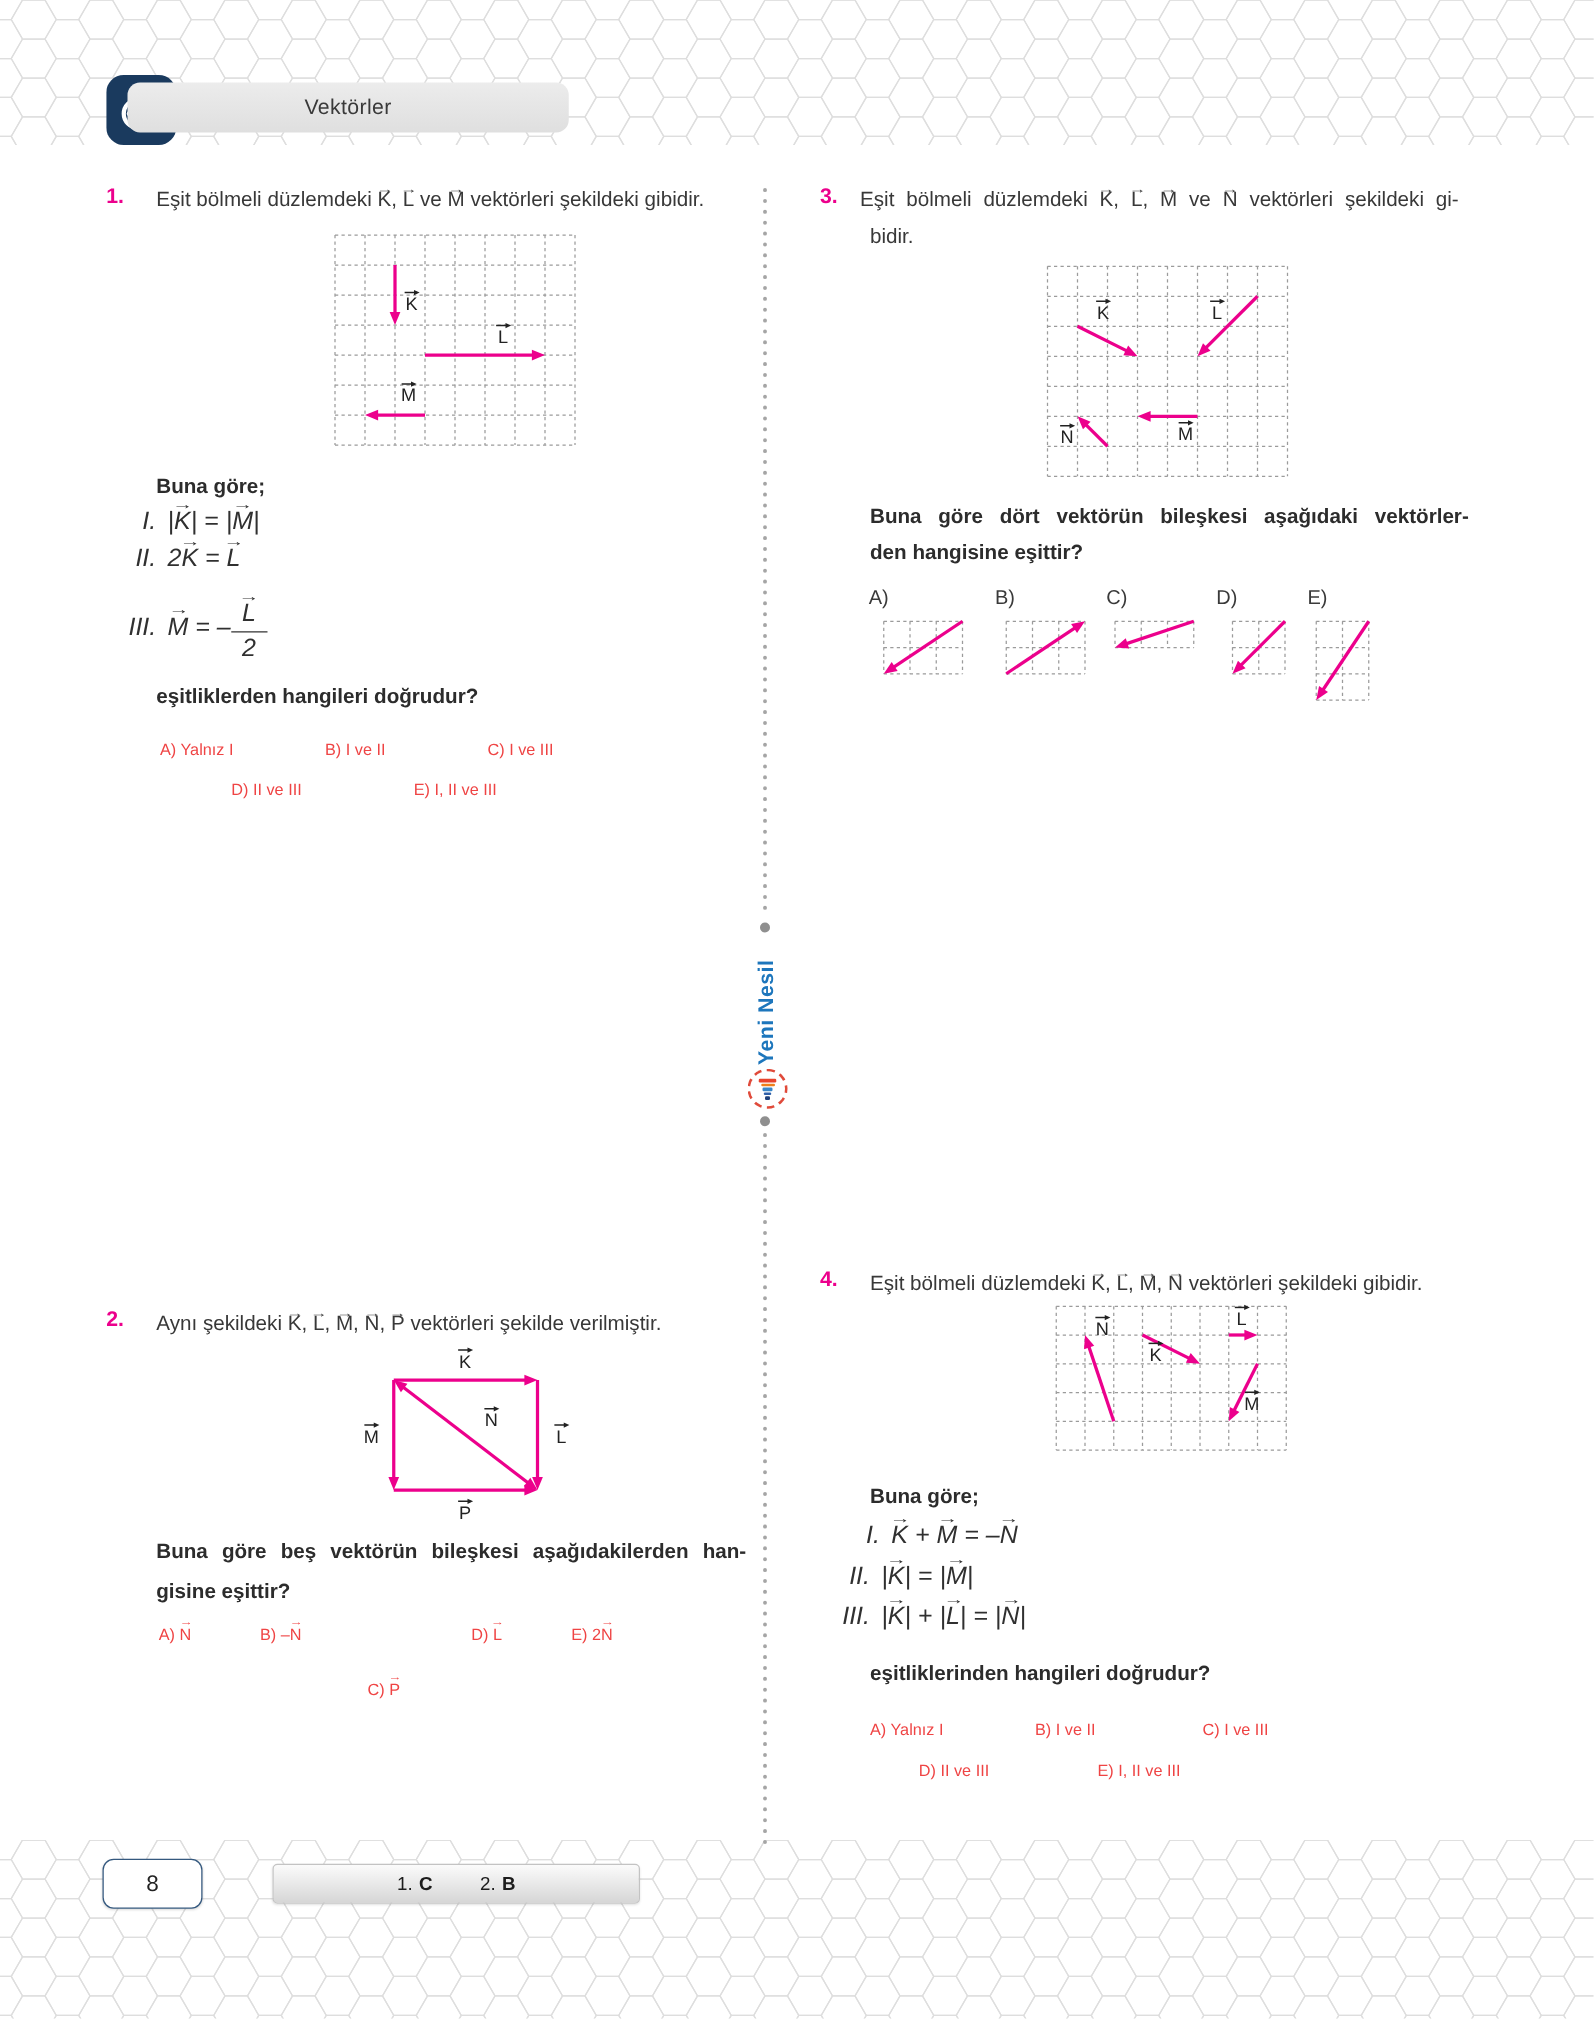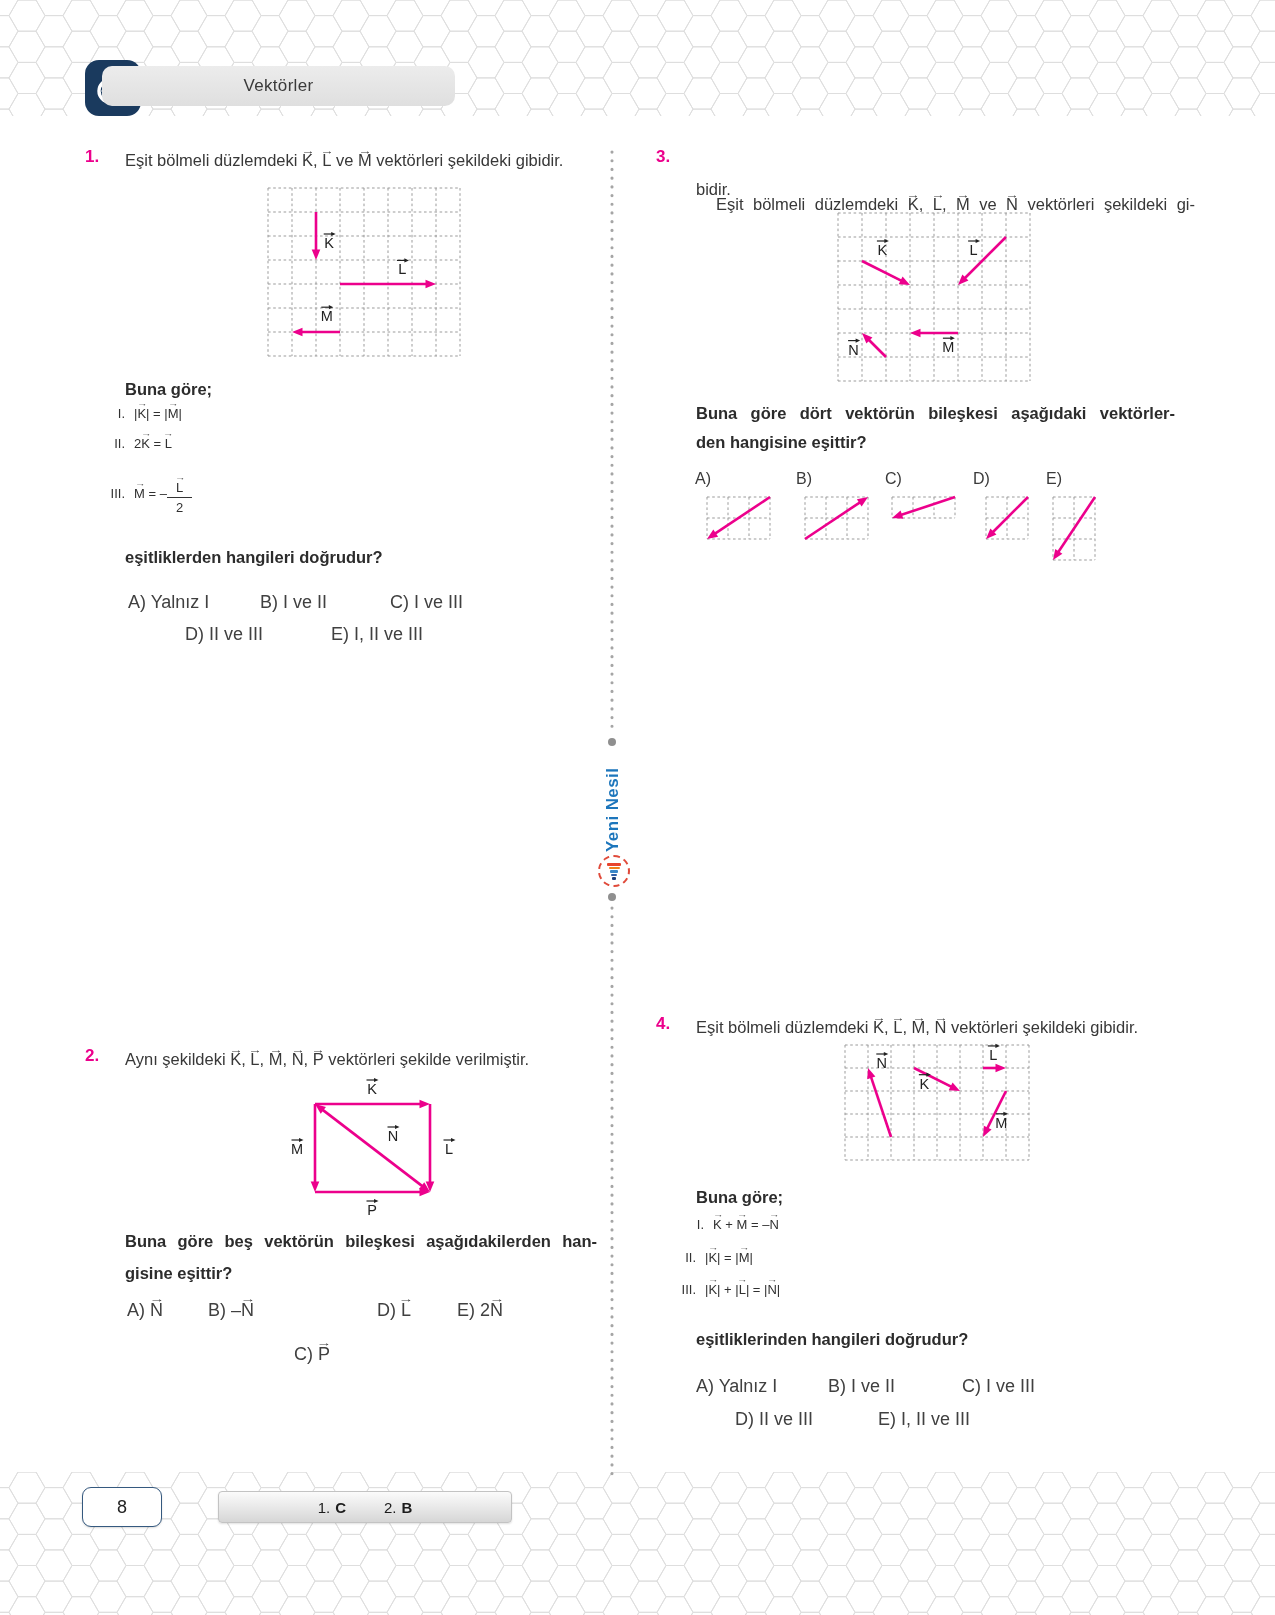--- a/index.html
+++ b/index.html
@@ -3,22 +3,22 @@
 <meta charset="utf-8">
 <style>
   html,body{margin:0;padding:0;background:#ffffff;}
   body{font-family:"Liberation Sans",sans-serif;color:#3a3a3a;}
   .page{position:relative;width:1275px;height:1615px;overflow:hidden;background:#fff;}
   .abs{position:absolute;}
   .qnum{color:#ec008c;font-weight:bold;font-size:17px;}
   .qtext{font-size:16.5px;color:#383838;line-height:27px;}
   .jfull{text-align:justify;text-align-last:justify;}
   .bq{font-weight:bold;color:#2c2c2c;font-size:16.5px;line-height:27px;}
-  .opt{font-size:18px;color:#404040;white-space:nowrap;}
-  .item{font-size:13px;color:#303030;white-space:nowrap;}
+  .opt{font-size:13px;color:#ef4444;white-space:nowrap;}
+  .item{font-size:20px;color:#303030;white-space:nowrap;font-style:italic;}
   .item .roman{display:inline-block;width:32px;text-align:right;margin-right:9px;color:#303030;}
   .vec{position:relative;display:inline-block;}
   .vec::after{content:"\2192";position:absolute;left:52%;top:-0.72em;transform:translateX(-50%) scaleX(1.15) scaleY(0.78);font-size:0.72em;color:inherit;}
   .frac{display:inline-block;vertical-align:middle;text-align:center;position:relative;top:-2px;}
   .frac .fn{display:block;padding:10px 9px 2px;border-bottom:1.7px solid #333;}
   .frac .fd{display:block;padding-top:2px;}
   .banner{background:linear-gradient(180deg,#ececec,#dfdfdf);border-radius:10px;display:flex;align-items:center;justify-content:center;}
   .banner span{font-size:17px;color:#3a3a3a;letter-spacing:0.3px;}
   .ansbar{background:linear-gradient(180deg,#fbfbfb,#e7e7e7 55%,#d6d6d6);border:1px solid #c3c3c3;border-radius:4px;display:flex;align-items:center;justify-content:center;box-shadow:0 1px 2px rgba(0,0,0,0.12);}
   .ansbar .ai{margin:0 19px;font-size:15px;color:#1c1c1c;}
@@ -776,21 +776,21 @@
   <div class="bq abs" style="left:125px;top:1260px;">gisine eşittir?</div>
   <div class="abs" style="left:125px;top:1300px;width:480px;height:26px;">
     <span class="opt abs" style="left:2px;"><span>A) </span><span class="vec">N</span></span>
     <span class="opt abs" style="left:83px;"><span>B) –</span><span class="vec">N</span></span>
     <span class="opt abs" style="left:169px;margin-top:44px;"><span>C) </span><span class="vec">P</span></span>
     <span class="opt abs" style="left:252px;"><span>D) </span><span class="vec">L</span></span>
     <span class="opt abs" style="left:332px;"><span>E) 2</span><span class="vec">N</span></span>
   </div>
 
   <div class="qnum abs" style="left:656px;top:147px;">3.</div>
-  <div class="qtext jfull abs" style="left:716px;top:147px;width:479px;margin-top:44px;"><span>Eşit bölmeli düzlemdeki </span><span class="vec">K</span><span>, </span><span class="vec">L</span><span>, </span><span class="vec">M</span><span> ve </span><span class="vec">N</span><span> vektörleri şekildeki gi-</span></div>
+  <div class="qtext jfull abs" style="left:688px;top:147px;width:479px;"><span>Eşit bölmeli düzlemdeki </span><span class="vec">K</span><span>, </span><span class="vec">L</span><span>, </span><span class="vec">M</span><span> ve </span><span class="vec">N</span><span> vektörleri şekildeki gi-</span></div>
   <div class="qtext abs" style="left:696px;top:176px;">bidir.</div>
   <div class="abs" style="left:828px;top:203px;"><svg width="212" height="188" viewBox="-10 -10 212 188" style="overflow: visible;">
         <line x1="0" y1="0" x2="0" y2="168" stroke="#9b9b9b" stroke-width="1" stroke-dasharray="2.6 2.6"></line>
         <line x1="24" y1="0" x2="24" y2="168" stroke="#9b9b9b" stroke-width="1" stroke-dasharray="2.6 2.6"></line>
         <line x1="48" y1="0" x2="48" y2="168" stroke="#9b9b9b" stroke-width="1" stroke-dasharray="2.6 2.6"></line>
         <line x1="72" y1="0" x2="72" y2="168" stroke="#9b9b9b" stroke-width="1" stroke-dasharray="2.6 2.6"></line>
         <line x1="96" y1="0" x2="96" y2="168" stroke="#9b9b9b" stroke-width="1" stroke-dasharray="2.6 2.6"></line>
         <line x1="120" y1="0" x2="120" y2="168" stroke="#9b9b9b" stroke-width="1" stroke-dasharray="2.6 2.6"></line>
         <line x1="144" y1="0" x2="144" y2="168" stroke="#9b9b9b" stroke-width="1" stroke-dasharray="2.6 2.6"></line>
         <line x1="168" y1="0" x2="168" y2="168" stroke="#9b9b9b" stroke-width="1" stroke-dasharray="2.6 2.6"></line>

